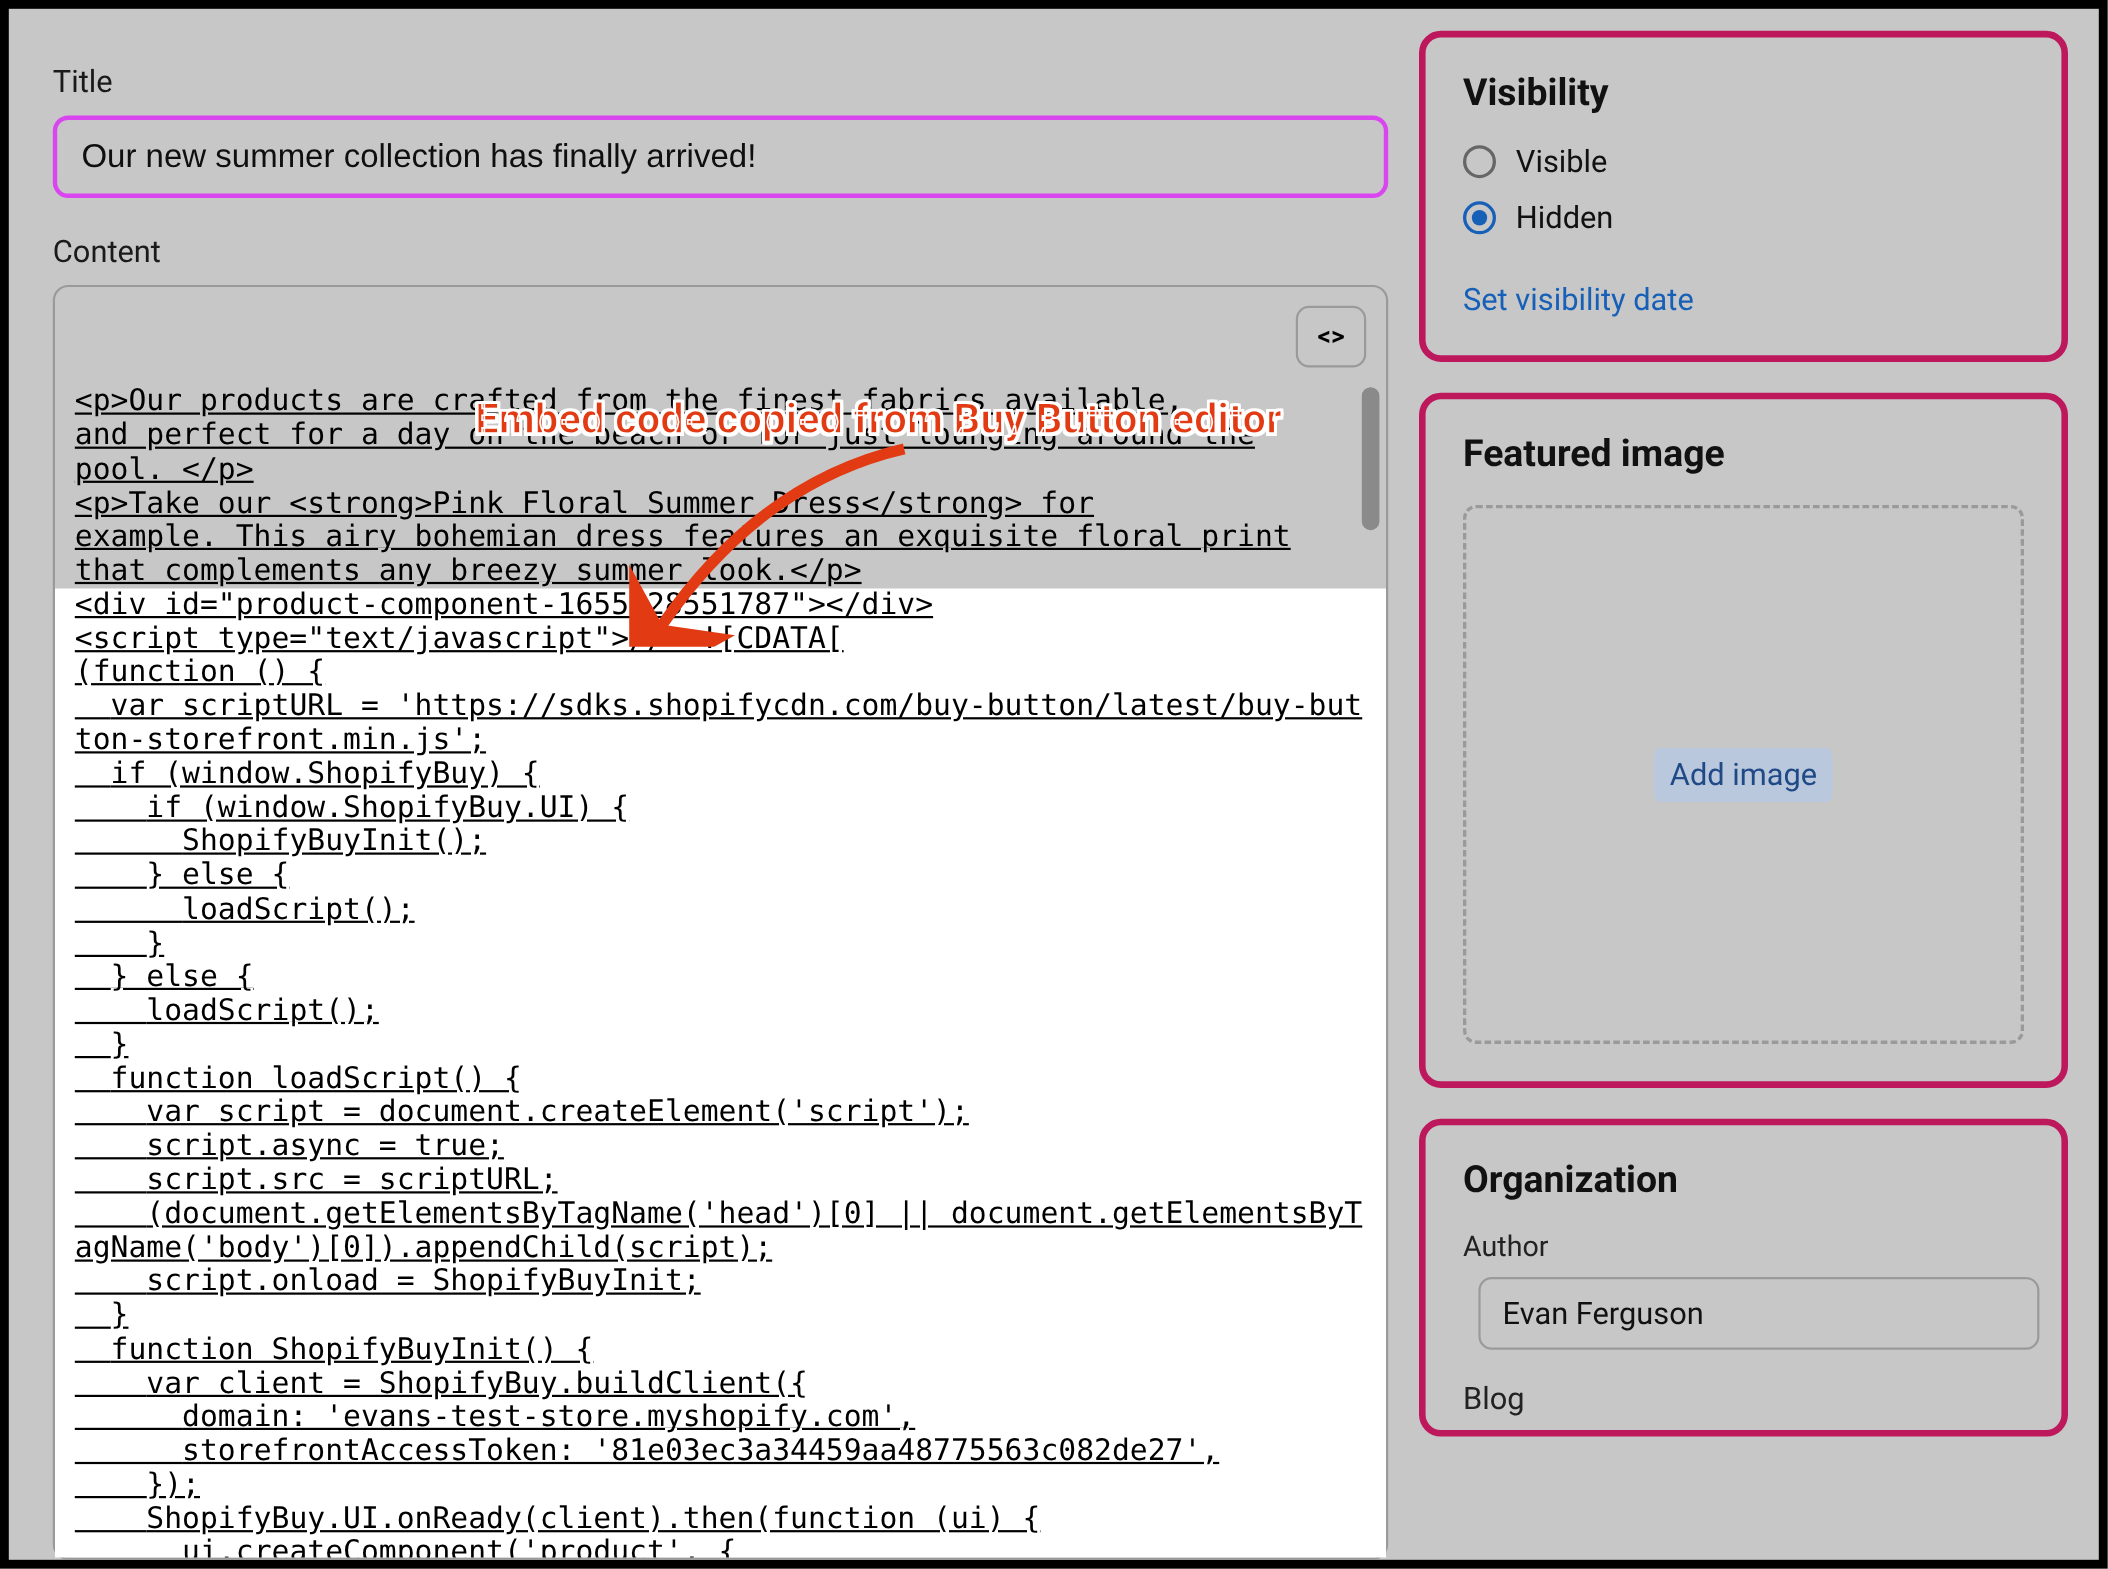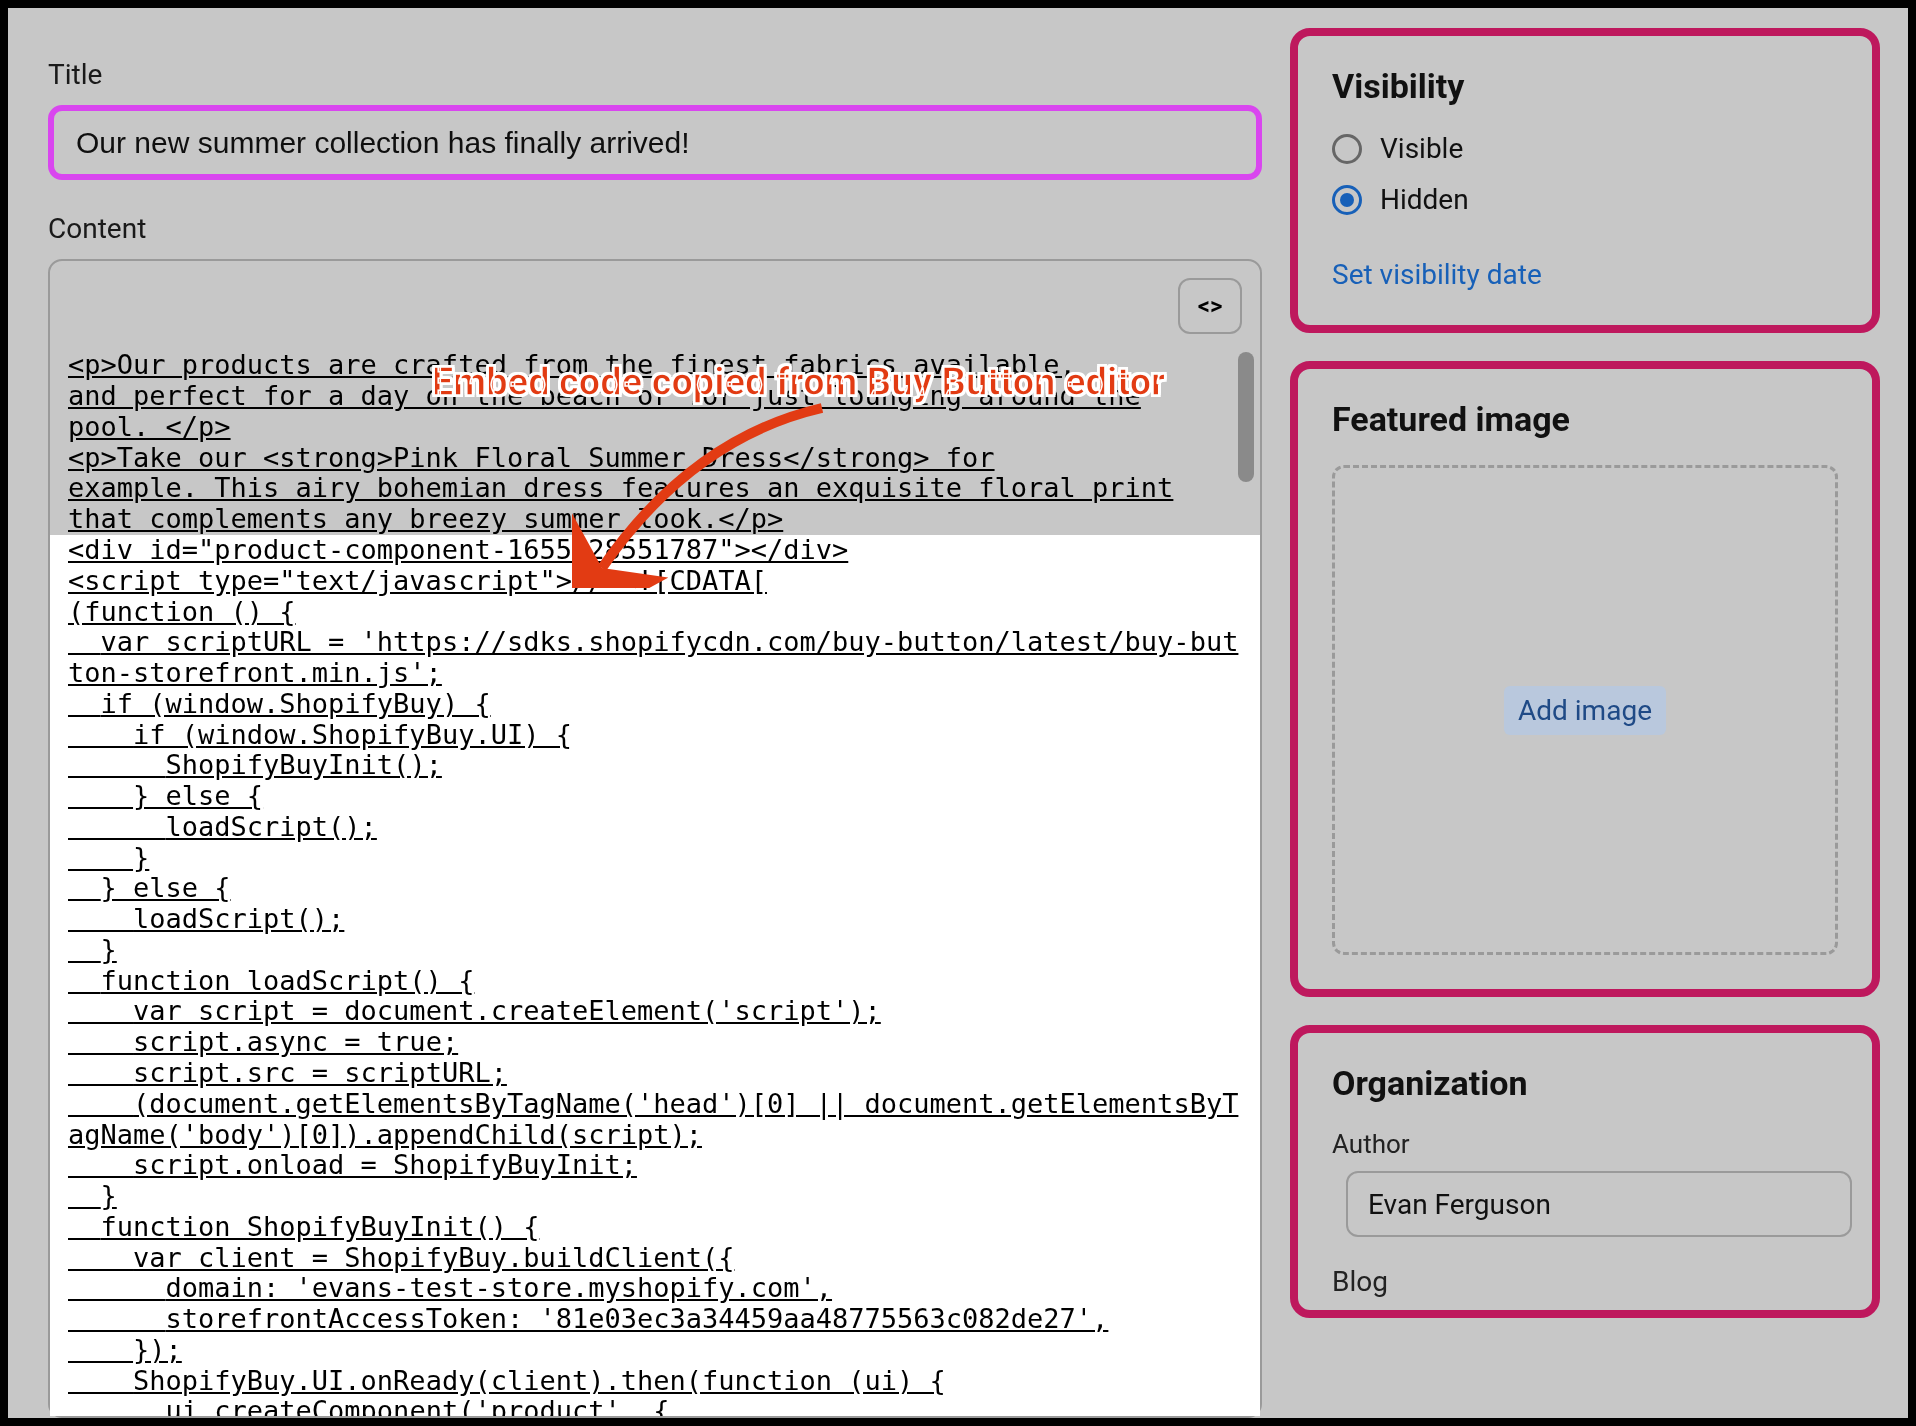--- a/index.html
+++ b/index.html
@@ -34,21 +34,21 @@
   .label {
     font-size: 28px;
     color: #1a1a1a;
     margin-bottom: 14px;
     font-weight: 400;
   }
 
   .title-input {
     width: 100%;
     height: 76px;
-    border: 6px solid #d946ef;
+    border: 4px solid #d946ef;
     border-radius: 14px;
     background: #c7c7c7;
     padding: 0 22px;
     font-size: 30px;
     color: #0f0f0f;
     outline: none;
     margin-bottom: 32px;
   }
 
   .content-wrap {
@@ -135,21 +135,21 @@
   }
   .arrow-svg {
     position: absolute;
     left: 140px;
     top: 38px;
   }
 
   
   .card {
     background: #c7c7c7;
-    border: 8px solid #be185d;
+    border: 6px solid #be185d;
     border-radius: 20px;
     padding: 30px 34px 34px 34px;
   }
   .card-title {
     font-size: 34px;
     font-weight: 700;
     color: #111;
     margin-bottom: 26px;
   }
   .radio-row {

